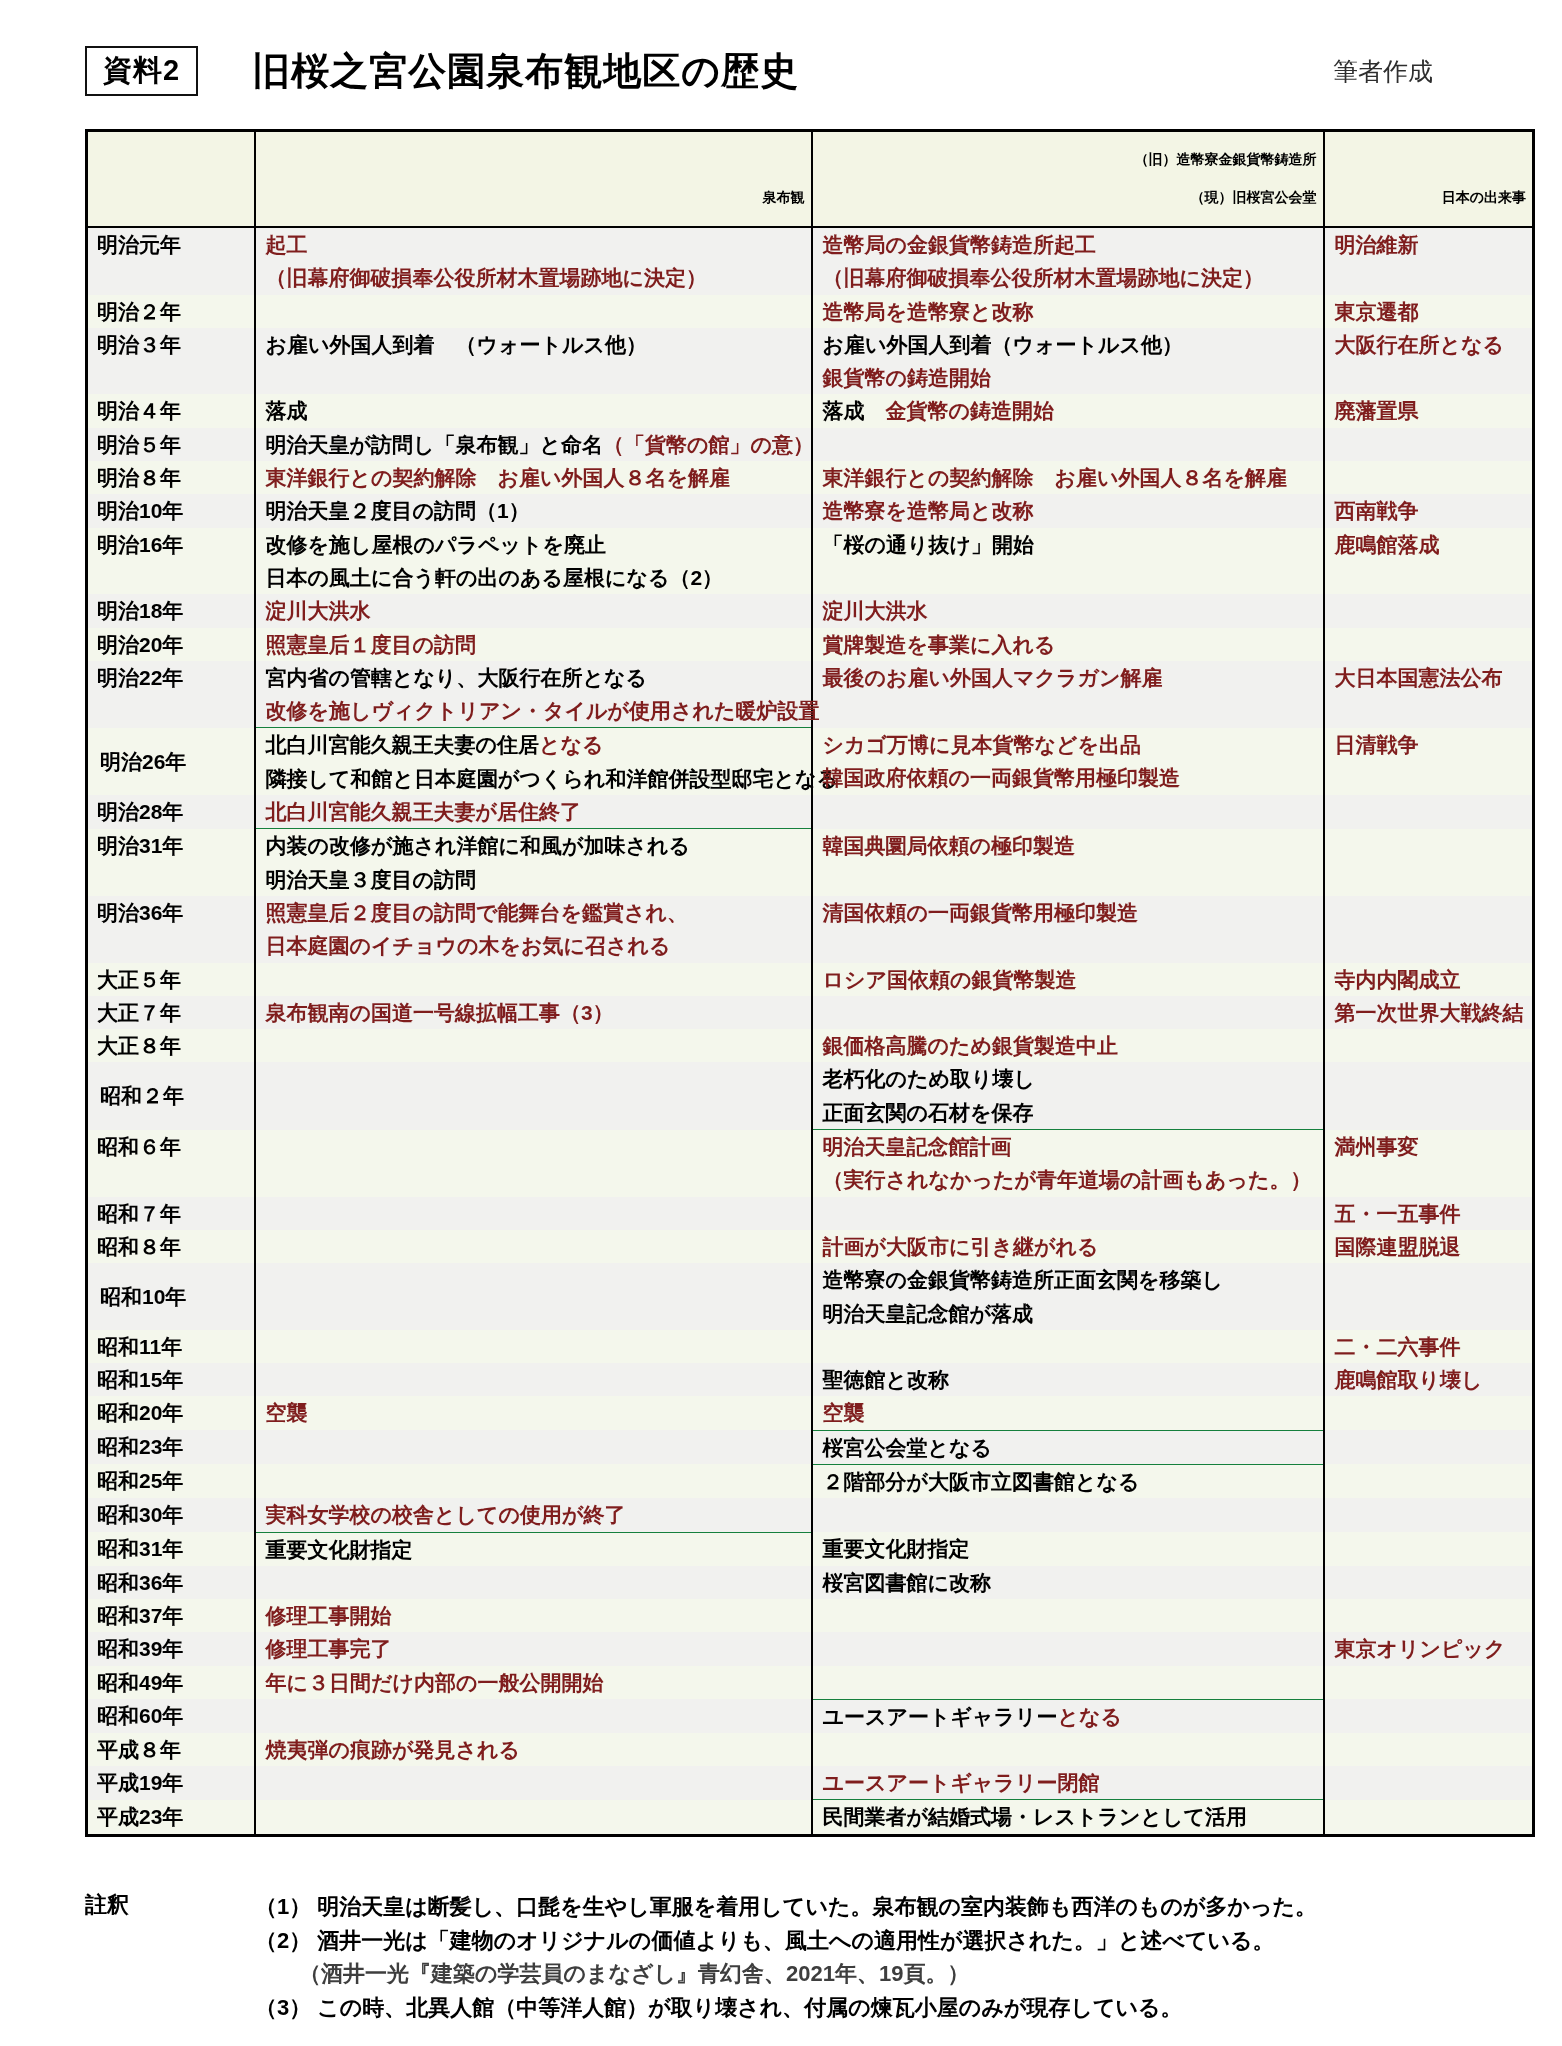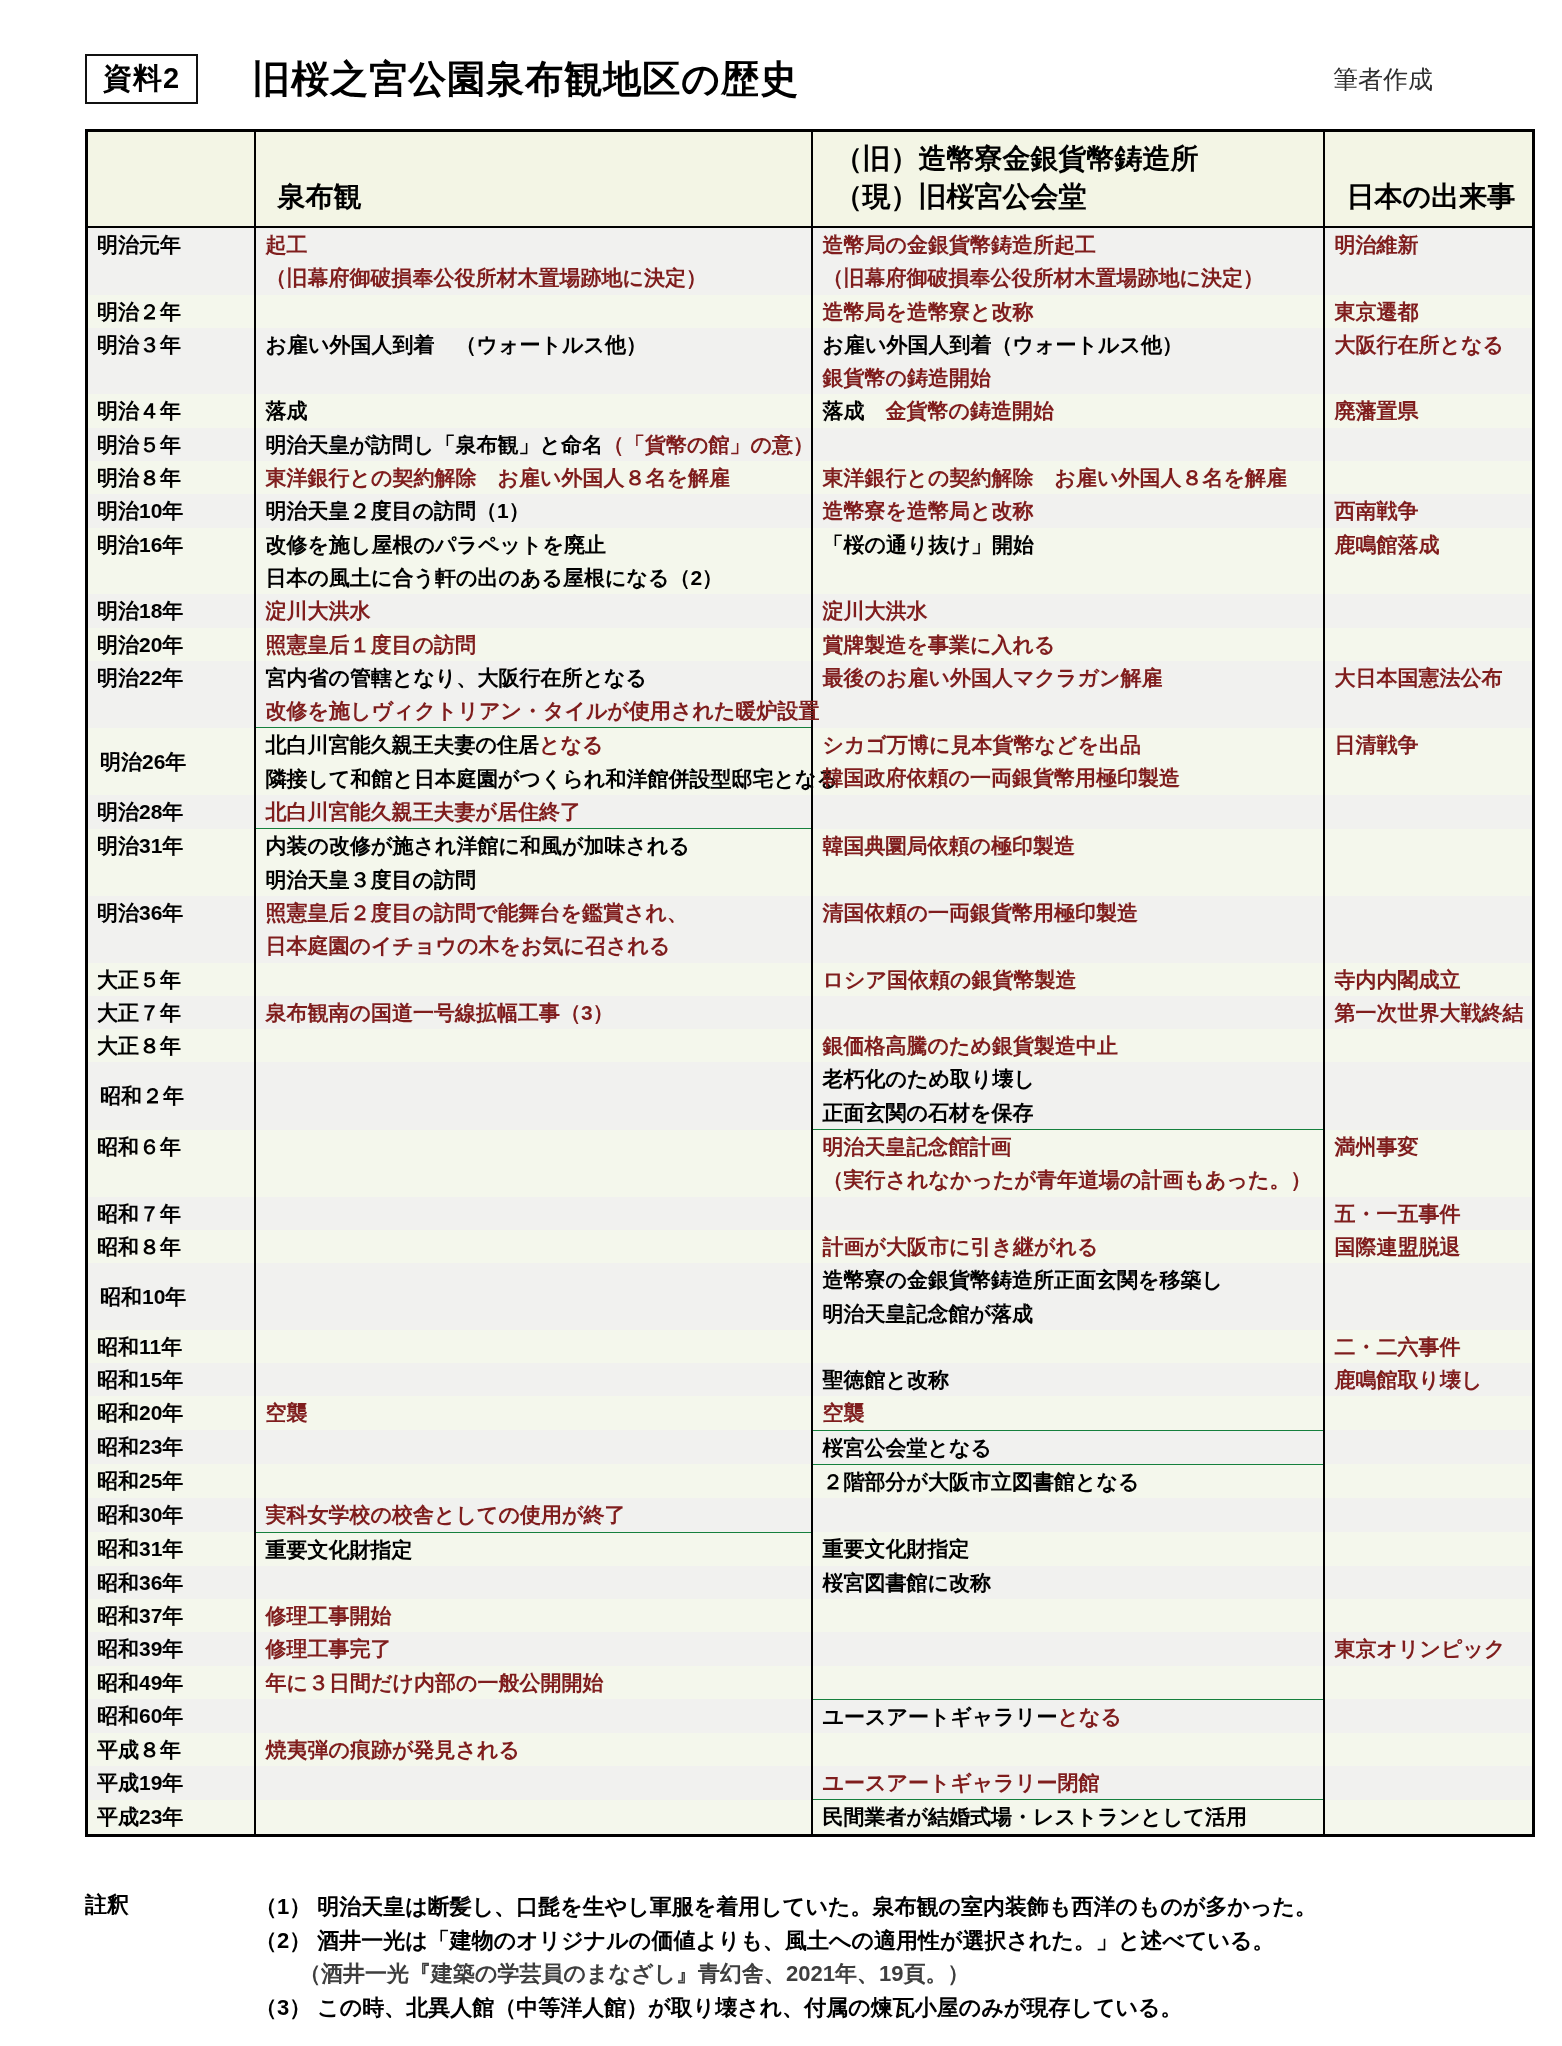--- a/index.html
+++ b/index.html
@@ -1,30 +1,30 @@
 <!DOCTYPE html>
 <html><head>
 <meta charset="utf-8">
 <style>
   html,body{margin:0;padding:0;background:#ffffff;}
   body{width:1562px;height:2046px;font-family:"Liberation Sans","DejaVu Sans",sans-serif;color:#000;}
   .page{position:relative;width:1562px;height:2046px;overflow:hidden;background:#fff;}
 
   
-  .titlebar{position:absolute;left:85px;top:48px;width:1348px;height:62px;display:flex;align-items:center;}
+  .titlebar{position:absolute;left:85px;top:40px;width:1348px;height:62px;display:flex;align-items:center;}
   .doc-label{border:2.5px solid #111;padding:7px 16px;font-weight:700;font-size:29px;line-height:1.1;letter-spacing:1px;}
   .doc-title{font-weight:700;font-size:38px;margin-left:54px;letter-spacing:1px;}
   .credit{margin-left:auto;font-size:25px;color:#2e2e2e;}
 
   
   .tablewrap{position:absolute;left:85px;top:129px;}
   table{border-collapse:collapse;table-layout:fixed;width:1447px;border:3px solid #000;font-size:21px;}
   col.c1{width:168px;} col.c2{width:557px;} col.c3{width:512px;} col.c4{width:210px;}
   thead th{background:#f3f5e5;border-bottom:2.5px solid #000;height:84px;vertical-align:bottom;
-           padding:0 6px 10px 22px;font-weight:700;font-size:28px;text-align:left;}
+           padding:0 6px 10px 6px;font-weight:700;font-size:14px;text-align:right;}
   th+th, td+td{border-left:2px solid #000;}
   .hline{line-height:38px;}
   tbody tr:nth-child(odd){background:#f1f1ef;}
   tbody tr:nth-child(even){background:#f4f7ec;}
   td{padding:0 10px;vertical-align:top;}
   td.c-year{font-weight:700;color:#000;padding-left:9px;}
   td.vmid{vertical-align:middle;padding-left:12px;}
   .line{line-height:33.3px;height:33.3px;white-space:nowrap;overflow:visible;}
   .b{font-weight:700;color:#000;}
   .n{font-weight:700;color:#7f1d1d;}

